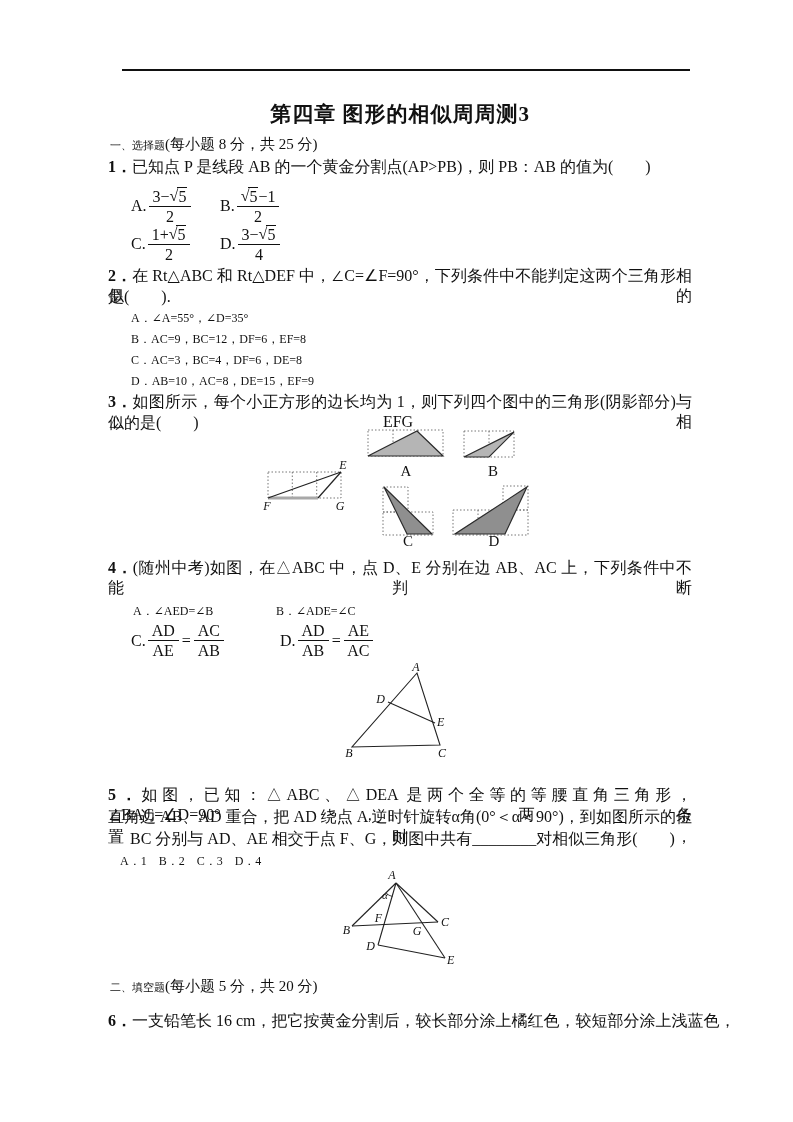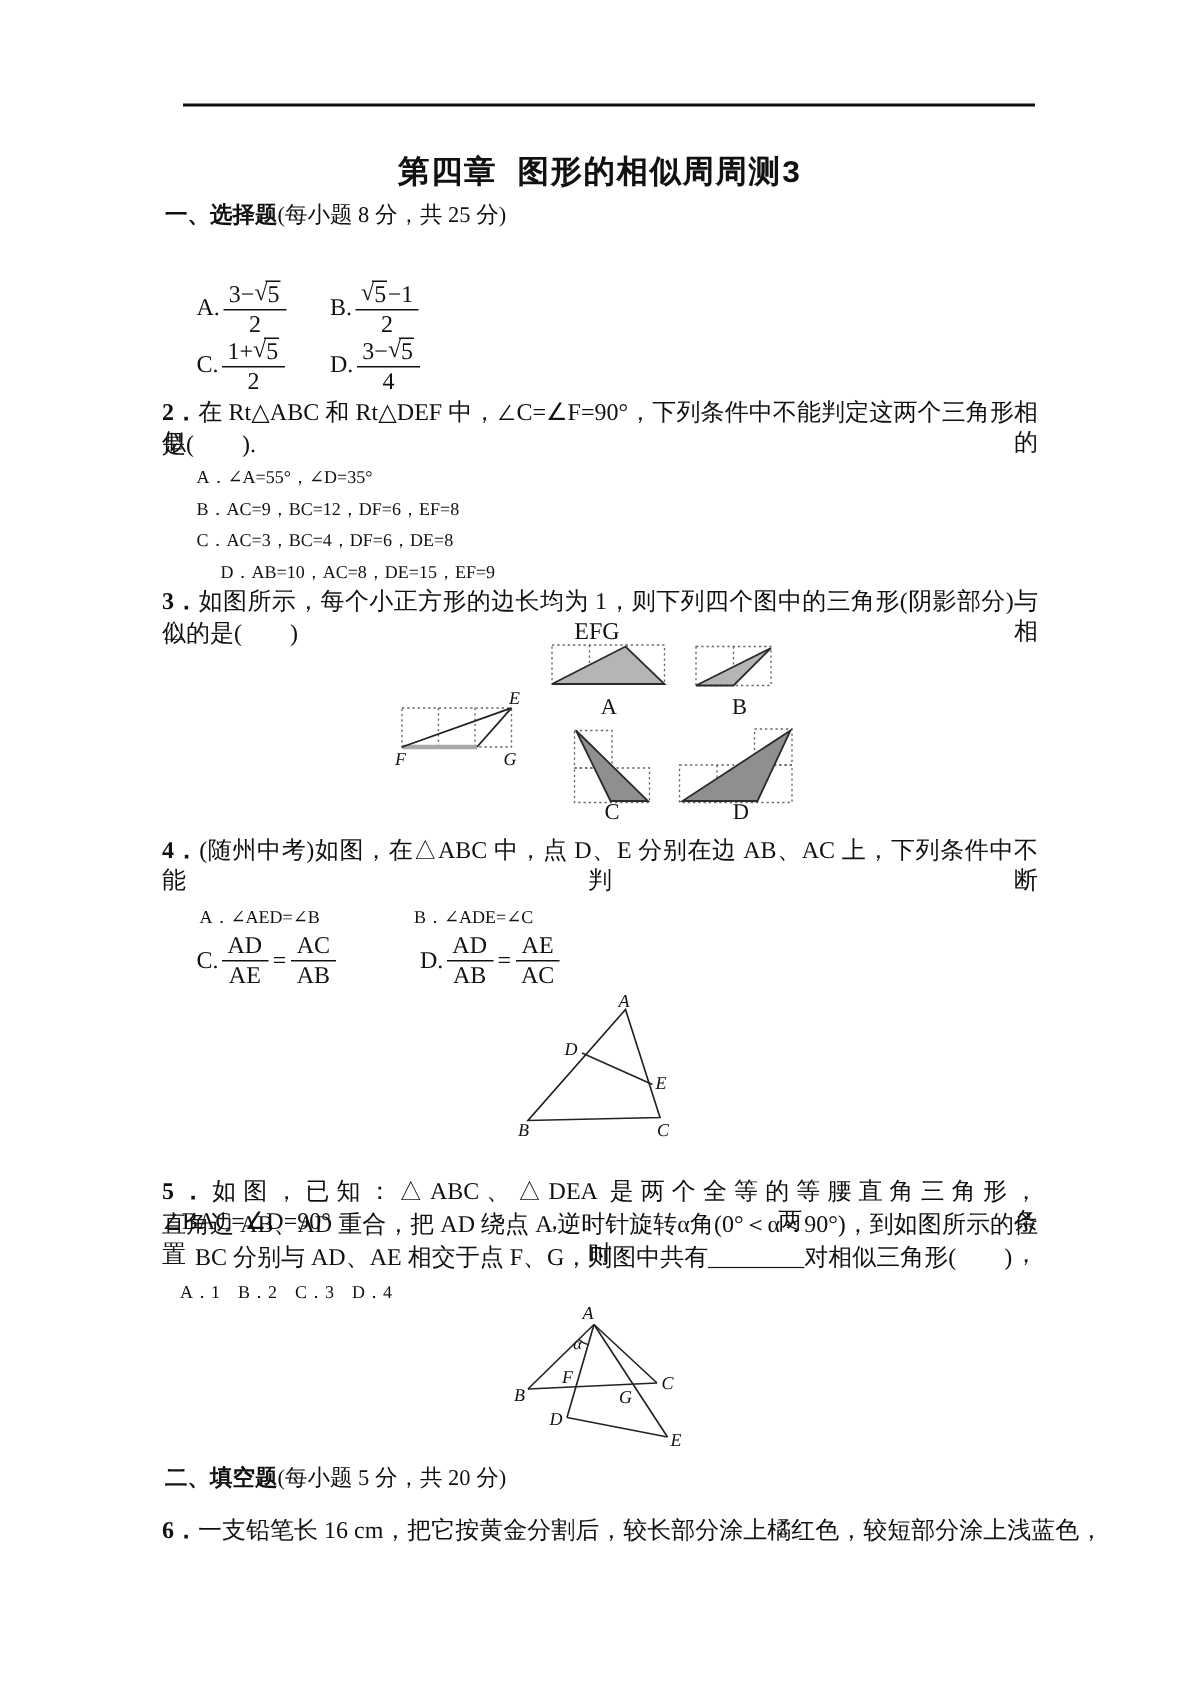--- a/index.html
+++ b/index.html
@@ -5,21 +5,21 @@
   html,body{margin:0;padding:0;background:#ffffff;}
   .page{position:relative;width:793px;height:1122px;background:#fff;overflow:hidden;
         font-family:"Liberation Serif","DejaVu Serif",serif;color:#111;}
   .abs{position:absolute;}
   .rule{background:#111;height:2px;}
   .title{font-size:21px;font-weight:bold;text-align:center;letter-spacing:1px;}
   .line{font-size:16px;line-height:20px;white-space:nowrap;}
   .fill{width:584px;white-space:normal;text-align:justify;text-align-last:justify;font-family:Liberation Serif, serif;}
   .qnum{font-weight:bold;}
   .sechead{font-size:16px;line-height:20px;white-space:nowrap;}
-  .sechead .hb{font-weight:bold;font-size:15px;}
+  .sechead .hb{font-weight:normal;font-size:11px;}
   .sechead .hn{font-size:15px;}
   .opt{font-size:12px;line-height:20px;white-space:nowrap;}
   .fritem{position:absolute;display:flex;align-items:center;font-size:16px;}
   .frlabel{margin-right:2px;}
   .frac{display:inline-flex;flex-direction:column;text-align:center;}
   .frac .num{display:flex;justify-content:center;align-items:flex-end;
              border-bottom:1.3px solid #111;padding:0 4px 1px 4px;line-height:17px;min-height:17px;}
   .frac .den{line-height:17px;padding-top:1px;text-align:center;}
   .sqrt{display:inline-flex;}
   .sqrt .rad{margin-right:-1px;}
@@ -30,26 +30,29 @@
   .flab{font-size:15px;fill:#111;}
   .alab{font-style:italic;font-size:11px;fill:#111;}
 </style>
 </head>
 <body>
 
 <div class="page">
 
   <div class="abs rule" style="left:122px;top:69px;width:568px;"></div>
 
-  <div class="abs title" style="left:108px;top:100px;width:584px;font-family:Liberation Mono, monospace;">第四章 图形的相似周周测3</div>
+  <div class="abs title" style="left:108px;top:100px;width:584px;">第四章 图形的相似周周测3</div>
 
   <div class="abs sechead" style="left:110px;top:134px;">
     <span class="hb">一、选择题</span><span class="hn">(每小题 8 分，共 25 分)</span>
   </div>
 
+  <div class="abs line" style="left:108px;top:157px;">
+    <span class="qnum">1．</span><span>已知点 P 是线段 AB 的一个黄金分割点(AP&gt;PB)，则 PB：AB 的值为(　　)</span>
+  </div>
 
   <div class="fritem" style="left:131px;top:187px;">
     <span class="frlabel">A.</span>
     <span class="frac">
       <span class="num">
           <span>3−</span>
           <span class="sqrt">
             <span class="rad">√</span>
             <span class="radicand">5</span>
           </span>
@@ -101,21 +104,21 @@
     </span>
   </div>
 
   <div class="abs line fill" style="left:108px;top:266px;">
     <span class="qnum">2．</span><span>在 Rt△ABC 和 Rt△DEF 中，∠C=∠F=90°，下列条件中不能判定这两个三角形相似的</span>
   </div>
   <div class="abs line" style="left:108px;top:287px;">是(　　).</div>
   <div class="abs opt" style="left:131px;top:308px;">A．∠A=55°，∠D=35°</div>
   <div class="abs opt" style="left:131px;top:329px;">B．AC=9，BC=12，DF=6，EF=8</div>
   <div class="abs opt" style="left:131px;top:350px;">C．AC=3，BC=4，DF=6，DE=8</div>
-  <div class="abs opt" style="left:131px;top:371px;margin-left:16px;">D．AB=10，AC=8，DE=15，EF=9</div>
+  <div class="abs opt" style="left:131px;top:371px;">D．AB=10，AC=8，DE=15，EF=9</div>
 
   <div class="abs line fill" style="left:108px;top:392px;">
     <span class="qnum">3．</span><span>如图所示，每个小正方形的边长均为 1，则下列四个图中的三角形(阴影部分)与△EFG 相</span>
   </div>
   <div class="abs line" style="left:108px;top:413px;">似的是(　　)</div>
 
   <svg class="abs" style="left:262px;top:458px;" width="88" height="58">
     <rect x="6" y="14" width="73" height="26" fill="none" stroke="#666" stroke-width="0.9" stroke-dasharray="1.5,2"></rect>
     <line x1="30.3" y1="14" x2="30.3" y2="40" stroke="#666" stroke-width="0.9" stroke-dasharray="1.5,2"></line>
     <line x1="54.7" y1="14" x2="54.7" y2="40" stroke="#666" stroke-width="0.9" stroke-dasharray="1.5,2"></line>

